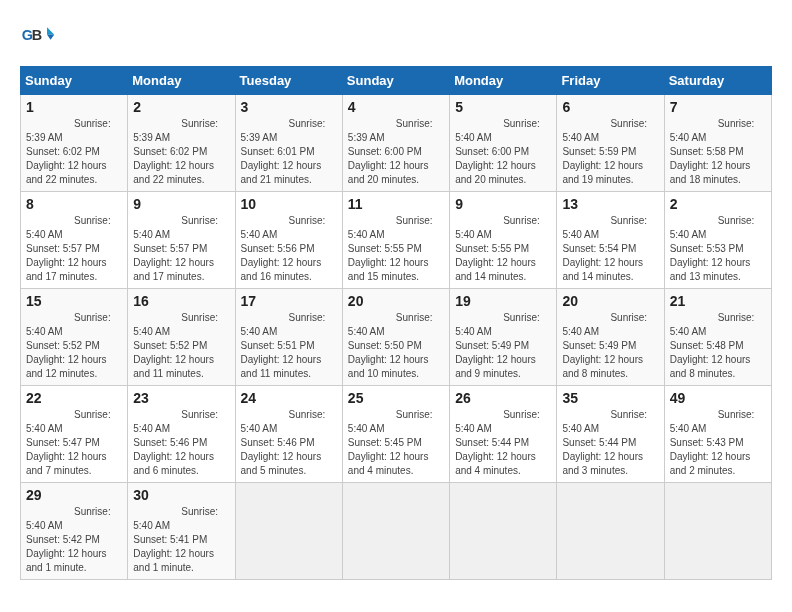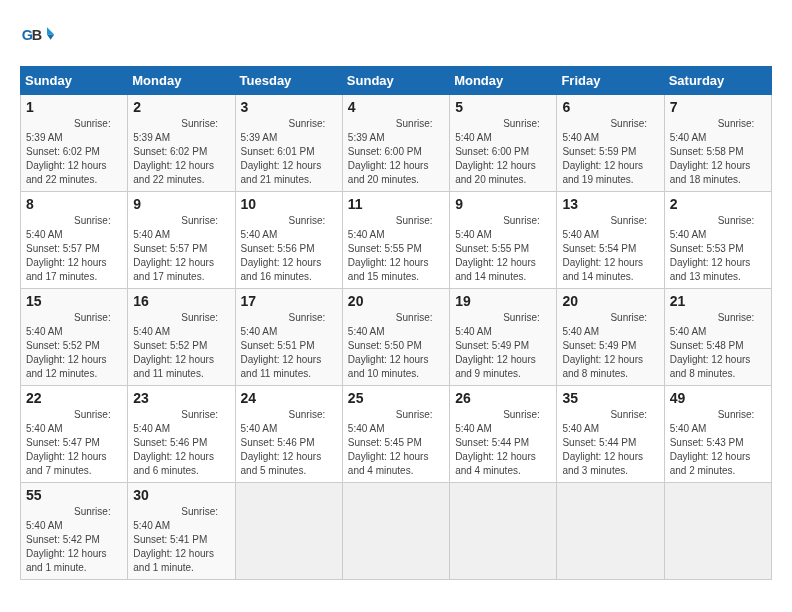--- a/index.html
+++ b/index.html
@@ -238,21 +238,21 @@
         <span class="day-num">35</span>
         <span class="day-detail">Sunrise: 5:40 AM<br>Sunset: 5:44 PM<br>Daylight: 12 hours and 3 minutes.</span>
       </td>
         <td>
         <span class="day-num">49</span>
         <span class="day-detail">Sunrise: 5:40 AM<br>Sunset: 5:43 PM<br>Daylight: 12 hours and 2 minutes.</span>
       </td>
       </tr>
       <tr>
         <td>
-        <span class="day-num">55</span>
+        <span class="day-num">29</span>
         <span class="day-detail">Sunrise: 5:40 AM<br>Sunset: 5:42 PM<br>Daylight: 12 hours and 1 minute.</span>
       </td>
         <td>
         <span class="day-num">30</span>
         <span class="day-detail">Sunrise: 5:40 AM<br>Sunset: 5:41 PM<br>Daylight: 12 hours and 1 minute.</span>
       </td>
         <td class="empty-cell"></td>
         <td class="empty-cell"></td>
         <td class="empty-cell"></td>
         <td class="empty-cell"></td>

